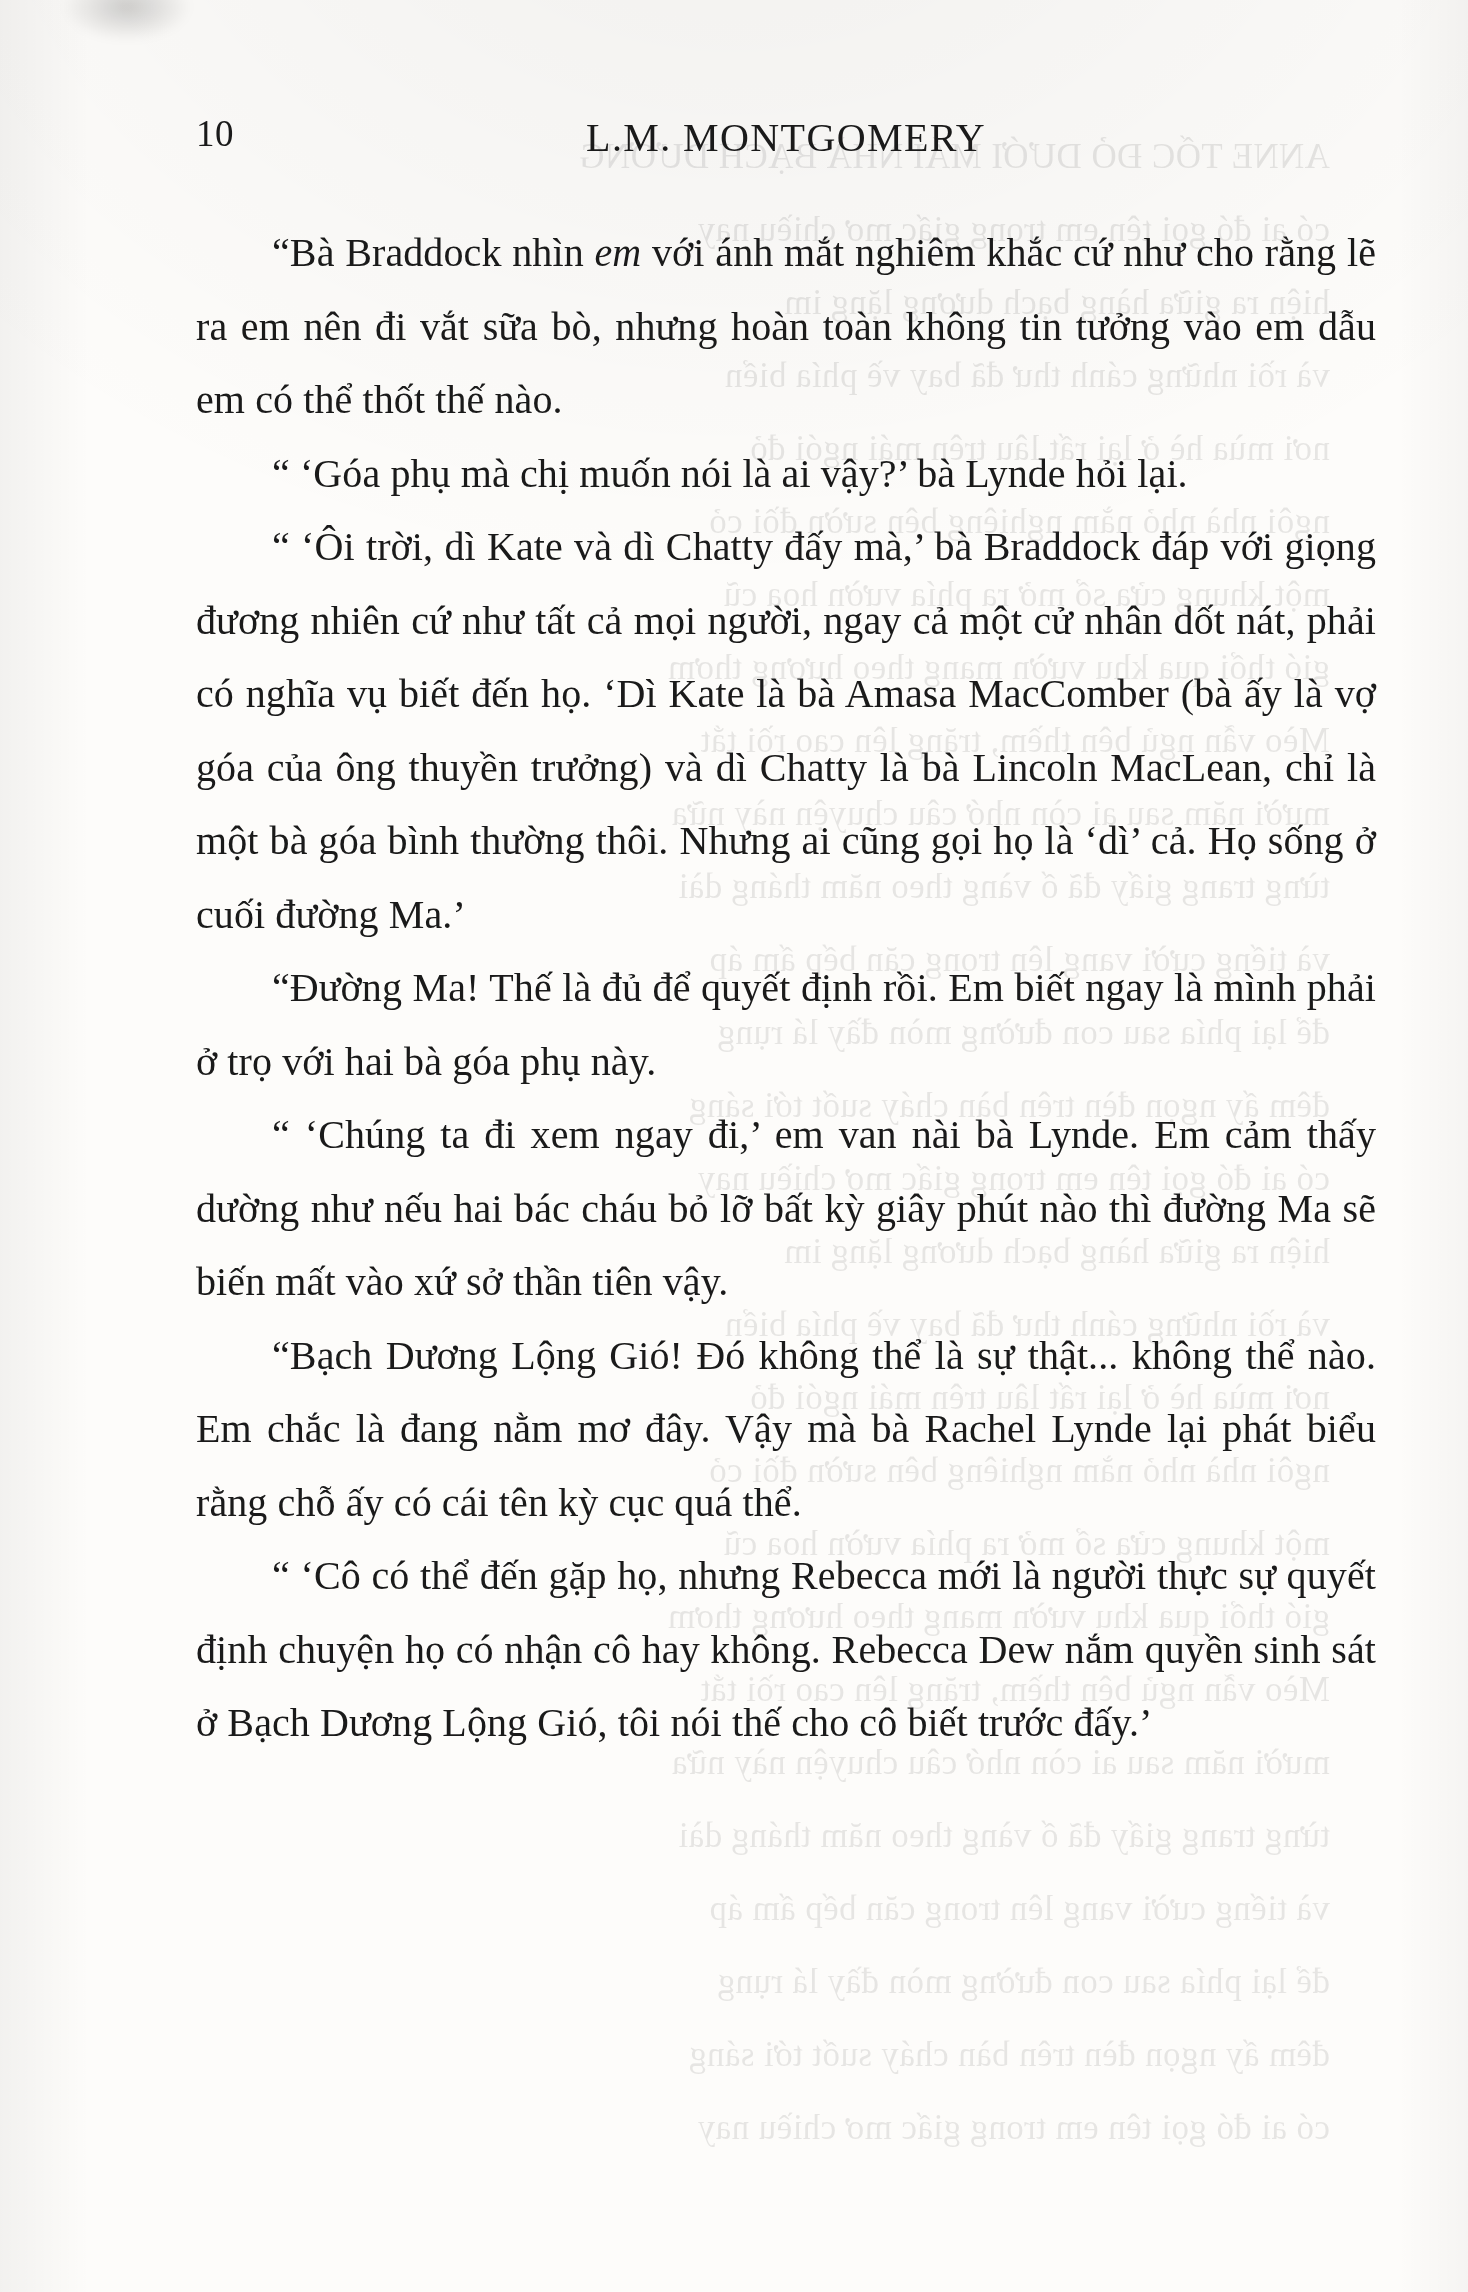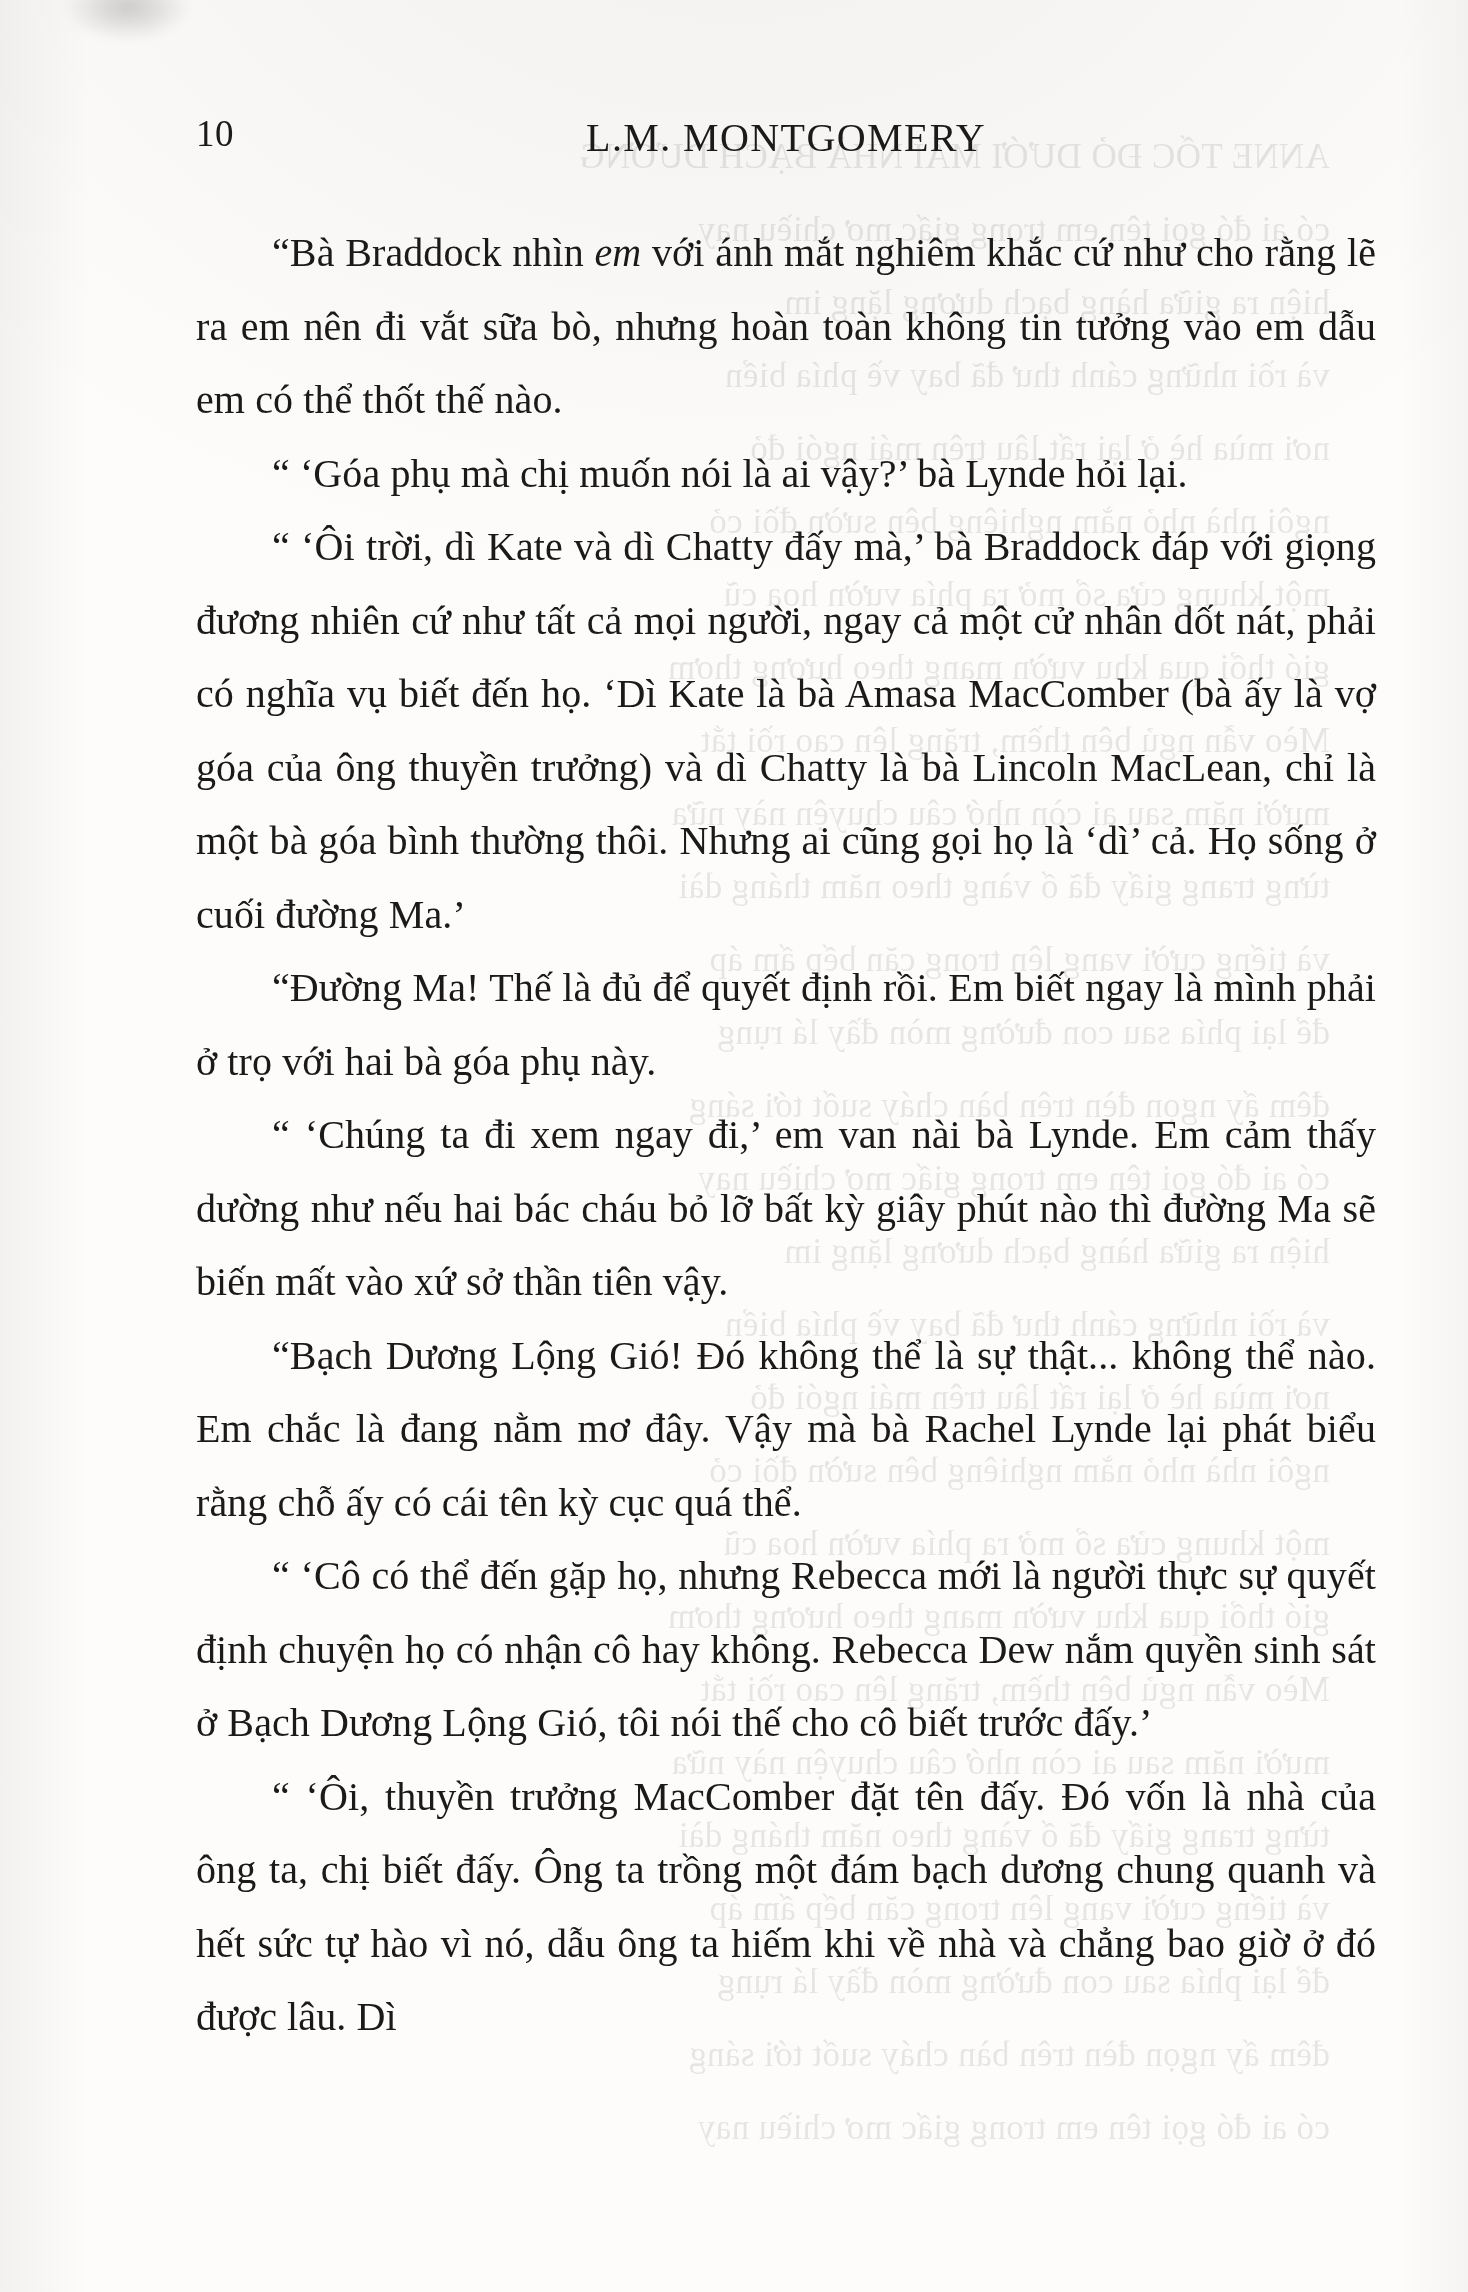--- a/index.html
+++ b/index.html
@@ -149,16 +149,15 @@
   </div>
 
   <div class="body-text" id="body">
       <p>“Bà Braddock nhìn <em>em</em> với ánh mắt nghiêm khắc cứ như cho rằng lẽ ra em nên đi vắt sữa bò, nhưng hoàn toàn không tin tưởng vào em dẫu em có thể thốt thế nào.</p>
       <p>“ ‘Góa phụ mà chị muốn nói là ai vậy?’ bà Lynde hỏi lại.</p>
       <p>“ ‘Ôi trời, dì Kate và dì Chatty đấy mà,’ bà Braddock đáp với giọng đương nhiên cứ như tất cả mọi người, ngay cả một cử nhân dốt nát, phải có nghĩa vụ biết đến họ. ‘Dì Kate là bà Amasa MacComber (bà ấy là vợ góa của ông thuyền trưởng) và dì Chatty là bà Lincoln MacLean, chỉ là một bà góa bình thường thôi. Nhưng ai cũng gọi họ là ‘dì’ cả. Họ sống ở cuối đường Ma.’</p>
       <p>“Đường Ma! Thế là đủ để quyết định rồi. Em biết ngay là mình phải ở trọ với hai bà góa phụ này.</p>
       <p>“ ‘Chúng ta đi xem ngay đi,’ em van nài bà Lynde. Em cảm thấy dường như nếu hai bác cháu bỏ lỡ bất kỳ giây phút nào thì đường Ma sẽ biến mất vào xứ sở thần tiên vậy.</p>
       <p>“Bạch Dương Lộng Gió! Đó không thể là sự thật... không thể nào. Em chắc là đang nằm mơ đây. Vậy mà bà Rachel Lynde lại phát biểu rằng chỗ ấy có cái tên kỳ cục quá thể.</p>
       <p>“ ‘Cô có thể đến gặp họ, nhưng Rebecca mới là người thực sự quyết định chuyện họ có nhận cô hay không. Rebecca Dew nắm quyền sinh sát ở Bạch Dương Lộng Gió, tôi nói thế cho cô biết trước đấy.’</p>
-      <p>“ ‘Ôi, thuyền trưởng MacComber đặt tên đấy. Đó vốn là nhà của ông ta, chị biết đấy. Ông ta trồng một đám bạch dương chung quanh và hết sức tự hào vì nó, dẫu ông ta hiếm khi về nhà và chẳng bao giờ ở đó được lâu. Dì</p>
     </div>
 
 </div>
 
 </body></html>

